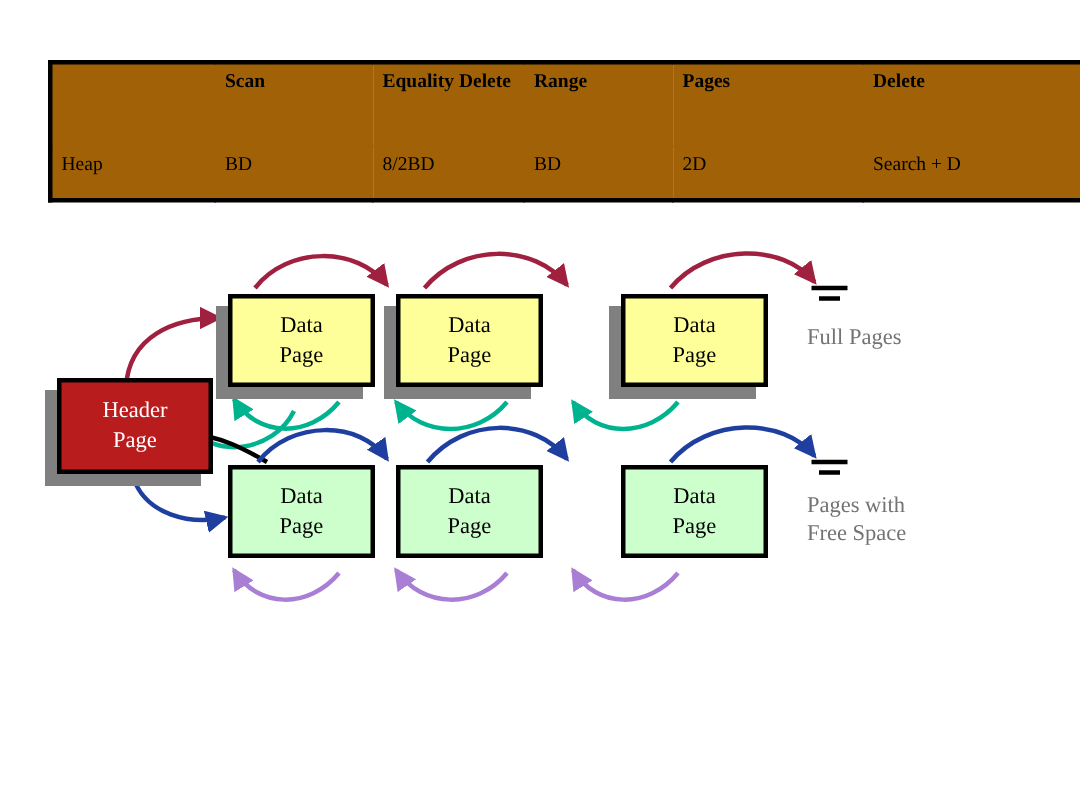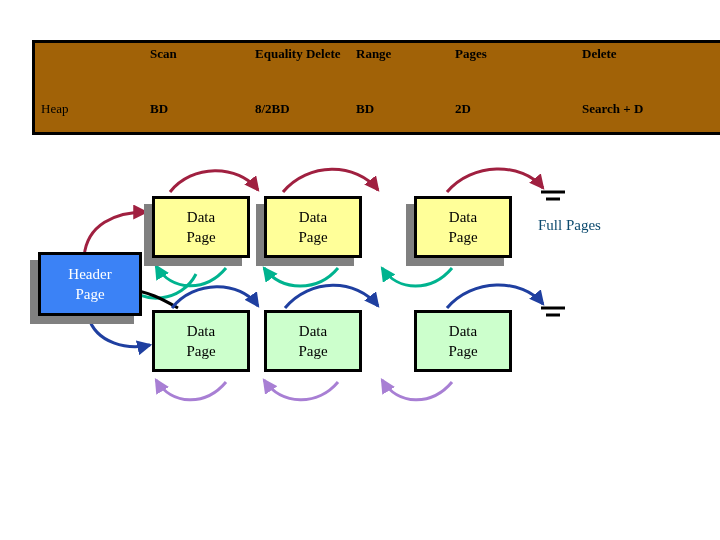--- a/index.html
+++ b/index.html
@@ -33,21 +33,21 @@
     text-align: left;
     line-height: 1.15;
     color: #000;
     background: #a16207;
   }
   #cost-table thead th {
     font-weight: bold;
     height: 46px;
   }
   #cost-table tbody td {
-    font-weight: bold;
+    font-weight: normal;
     height: 26px;
   }
   #cost-table tbody td.rowhead {
     font-weight: normal;
   }
   .col-0 { width: 96px; }
   .col-1 { width: 92px; }
   .col-2 { width: 88px; }
   .col-3 { width: 86px; }
   .col-4 { width: 114px; }
@@ -87,29 +87,29 @@
 
   .shadow {
     position: absolute;
     background: #808080;
     z-index: 1;
   }
 
   .node.full  { background: #ffff99; color: #000000; }
   .node.free  { background: #ccffcc; color: #000000; }
   .node.header {
-    background: #3b82f6;
+    background: #b91c1c;
     color: #ffffff;
     font-size: 15px;
   }
 
   .legend {
     position: absolute;
     font-size: 15px;
-    color: #0c4a6e;
+    color: #737373;
     line-height: 1.25;
     text-align: left;
     z-index: 3;
     white-space: nowrap;
   }
 </style>
 </head>
 <body>
 
 <table id="cost-table">
@@ -222,14 +222,18 @@
     <span class="nline">Page</span>
   </div>
   <div class="node free" style="left:414px; top:170px; width:98px; height:62px;">
     <span class="nline">Data</span>
     <span class="nline">Page</span>
   </div>
 
   <div class="legend" style="left:538px; top:76px;">
     <span>Full Pages</span>
   </div>
+  <div class="legend" style="left:538px; top:188px;">
+    <span class="nline">Pages with</span><br>
+    <span class="nline">Free Space</span>
+  </div>
 
 </div>
 
 </body></html>

